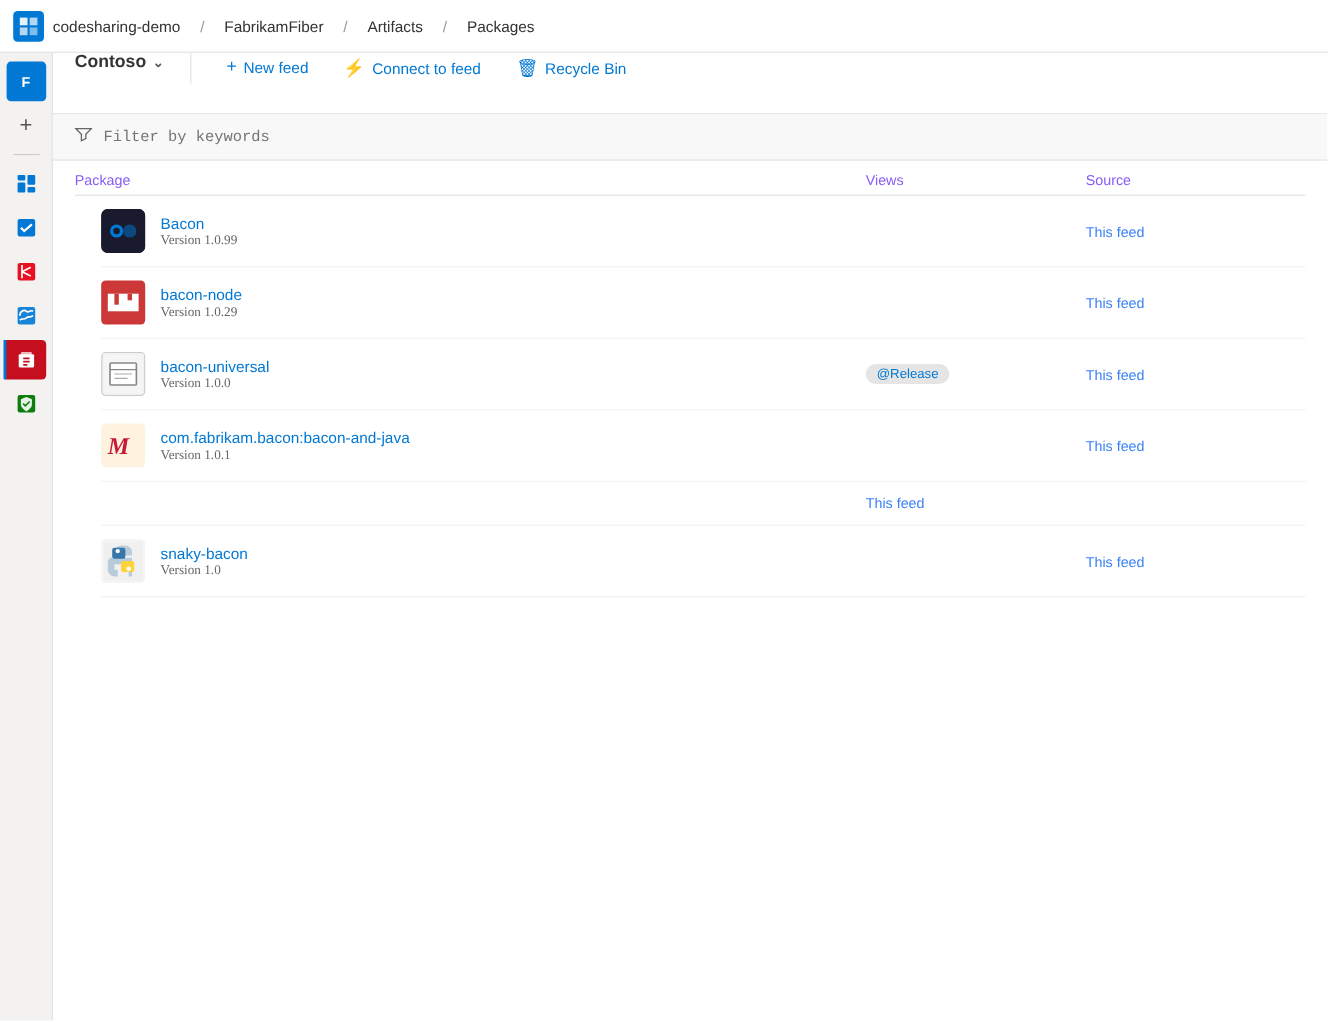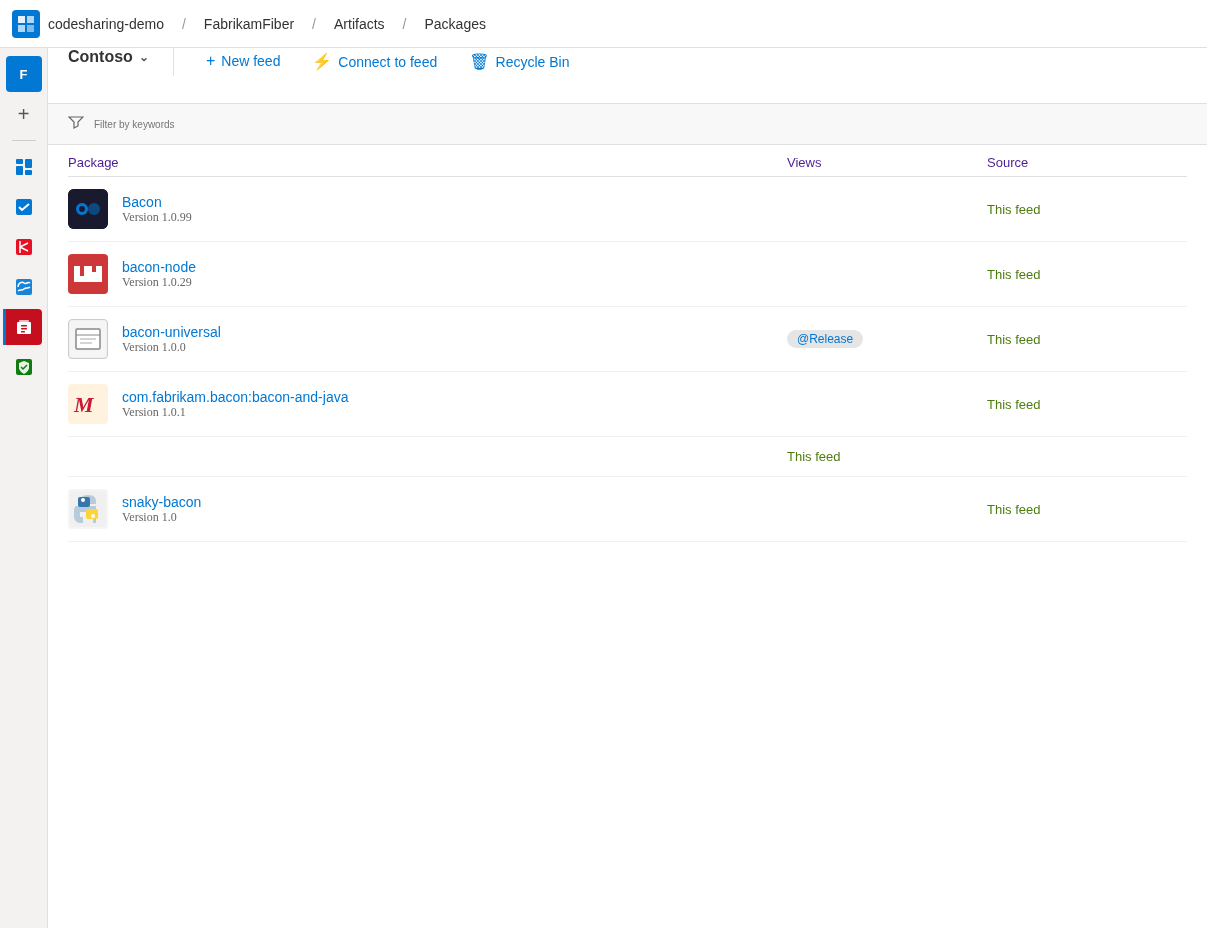--- a/index.html
+++ b/index.html
@@ -100,62 +100,63 @@
     .filter-bar {
       background: #f8f8f8;
       padding: 10px 20px;
       display: flex;
       align-items: center;
       gap: 10px;
       border-bottom: 1px solid #e0e0e0;
     }
     .filter-icon { color: #666; font-size: 16px; }
     .filter-input {
-      border: none; background: transparent; font-size: 10px; color: #888;
-      outline: none; flex: 1;
+      border: none; background: transparent; font-size: 14px; color: #888;
+      outline: none; flex: 1; font-family: Liberation Mono, monospace;
     }
 
     
     .packages-table {
       flex: 1;
       overflow-y: auto;
       padding: 0 20px;
     }
     .table-header {
       display: grid;
       grid-template-columns: 1fr 200px 200px;
       padding: 10px 0 6px 0;
       border-bottom: 1px solid #e0e0e0;
       font-size: 13px;
-      color: #4c1d95;
+      color: #8b5cf6;
     }
     .table-row {
       display: grid;
       grid-template-columns: 1fr 200px 200px;
       padding: 12px 0;
       border-bottom: 1px solid #f0f0f0;
       align-items: center;
       cursor: pointer;
+      margin-left: 24px;
     }
 
     .pkg-cell {
       display: flex; align-items: center; gap: 14px;
     }
     .pkg-icon {
       width: 40px; height: 40px;
       border-radius: 4px;
       display: flex; align-items: center; justify-content: center;
       font-size: 11px; font-weight: bold; overflow: hidden;
       flex-shrink: 0;
     }
     .pkg-info {}
     .pkg-name { font-size: 14px; font-weight: 500; color: #0078d4; }
     .pkg-version { font-size: 12px; color: #666; font-family: Liberation Serif, serif; }
     .views-cell { font-size: 13px; }
-    .source-cell { font-size: 13px; color: #4d7c0f; }
+    .source-cell { font-size: 13px; color: #3b82f6; }
     .release-badge {
       display: inline-block;
       background: #e5e5e5;
       color: #0078d4;
       border-radius: 12px;
       padding: 2px 10px;
       font-size: 12px;
     }
     
     .icon-bacon {

